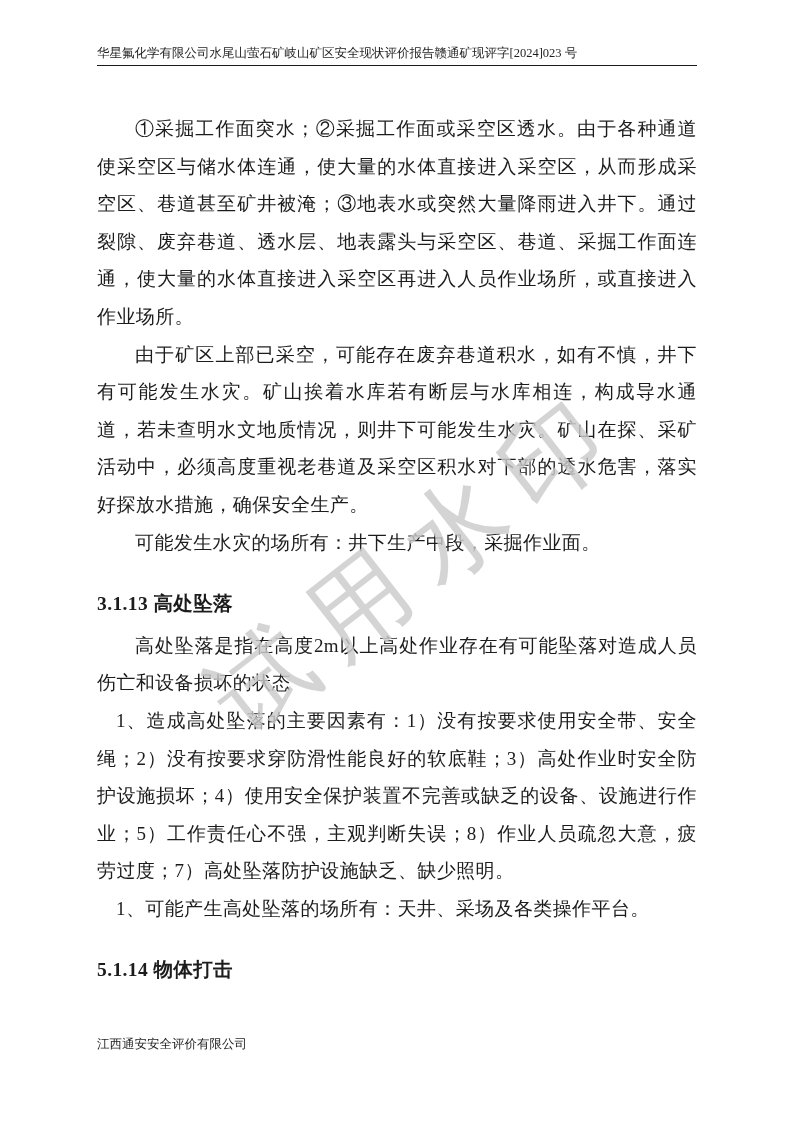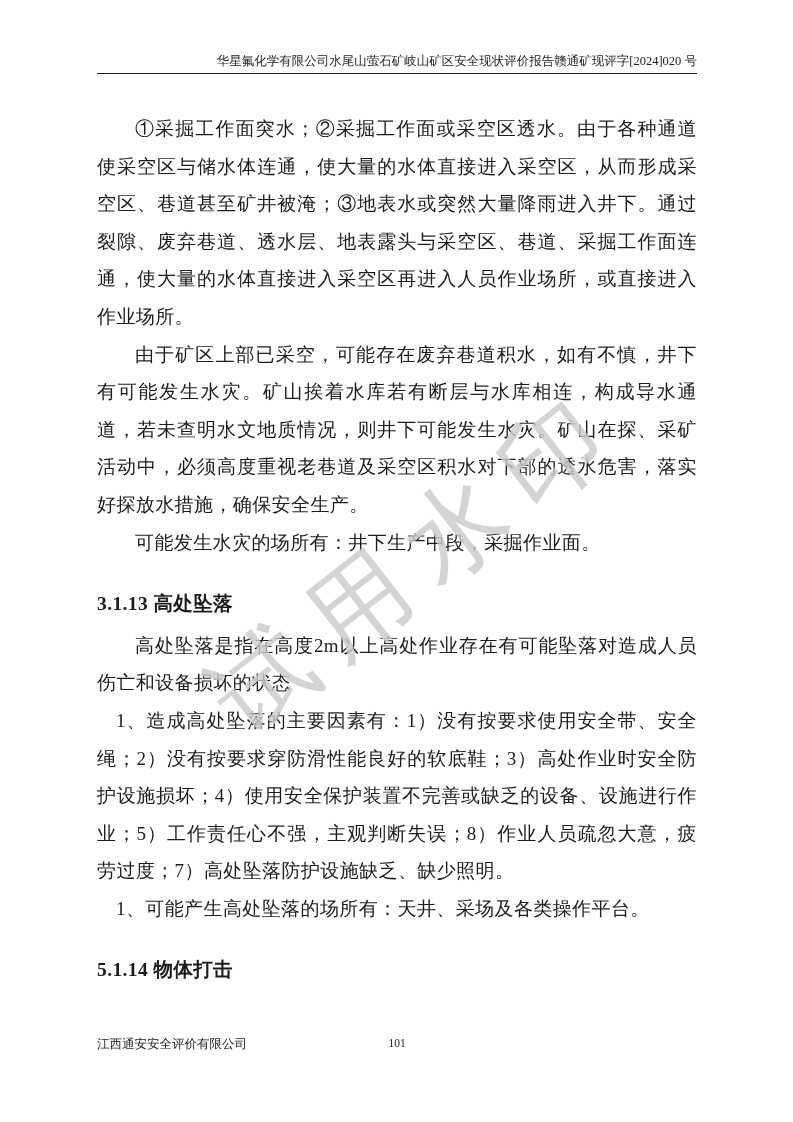--- a/index.html
+++ b/index.html
@@ -10,24 +10,24 @@
     height: 1122px;
     margin: 0 auto;
     background: #ffffff;
     overflow: hidden;
     font-family: "Liberation Serif", "DejaVu Serif", serif;
     color: #1c1c1c;
   }
   .header {
     position: absolute;
     left: 97px;
-    top: 53px;
+    top: 45px;
     width: 600px;
     display: flex;
-    justify-content: flex-end;
+    justify-content: flex-start;
     align-items: flex-end;
     font-size: 12.5px;
     line-height: 16px;
     padding-bottom: 4px;
     border-bottom: 1.5px solid #1a1a1a;
     color: #1f1f1f;
     font-family: Liberation Serif, serif;
   }
   .content {
     position: absolute;
@@ -81,35 +81,34 @@
     font-size: 11.5px;
   }
 </style>
 </head>
 <body>
 
 <div class="page">
 
   <div class="header">
     <span>华星氟化学有限公司水尾山萤石矿岐山矿区安全现状评价报告</span>
-    <span>赣通矿现评字[2024]020 号</span>
+    <span>赣通矿现评字[2024]023 号</span>
   </div>
 
   <div class="content" id="doc-content">
 
   <p class="p">①采掘工作面突水；②采掘工作面或采空区透水。由于各种通道使采空区与储水体连通，使大量的水体直接进入采空区，从而形成采空区、巷道甚至矿井被淹；③地表水或突然大量降雨进入井下。通过裂隙、废弃巷道、透水层、地表露头与采空区、巷道、采掘工作面连通，使大量的水体直接进入采空区再进入人员作业场所，或直接进入作业场所。</p>
       <p class="p">由于矿区上部已采空，可能存在废弃巷道积水，如有不慎，井下有可能发生水灾。矿山挨着水库若有断层与水库相连，构成导水通道，若未查明水文地质情况，则井下可能发生水灾。矿山在探、采矿活动中，必须高度重视老巷道及采空区积水对下部的透水危害，落实好探放水措施，确保安全生产。</p>
       <p class="p">可能发生水灾的场所有：井下生产中段，采掘作业面。</p>
       <div class="h">3.1.13 高处坠落</div>
       <p class="p">高处坠落是指在高度2m以上高处作业存在有可能坠落对造成人员伤亡和设备损坏的状态</p>
       <p class="lp">1、造成高处坠落的主要因素有：1）没有按要求使用安全带、安全绳；2）没有按要求穿防滑性能良好的软底鞋；3）高处作业时安全防护设施损坏；4）使用安全保护装置不完善或缺乏的设备、设施进行作业；5）工作责任心不强，主观判断失误；8）作业人员疏忽大意，疲劳过度；7）高处坠落防护设施缺乏、缺少照明。</p>
       <p class="lp">1、可能产生高处坠落的场所有：天井、采场及各类操作平台。</p>
       <div class="h">5.1.14 物体打击</div>
     </div>
 
   <div class="watermark">试用水印</div>
 
   <div class="footer">
     <span class="company">江西通安安全评价有限公司</span>
-    <span class="pagenum">101</span>
   </div>
 
 </div>
 
 </body></html>

